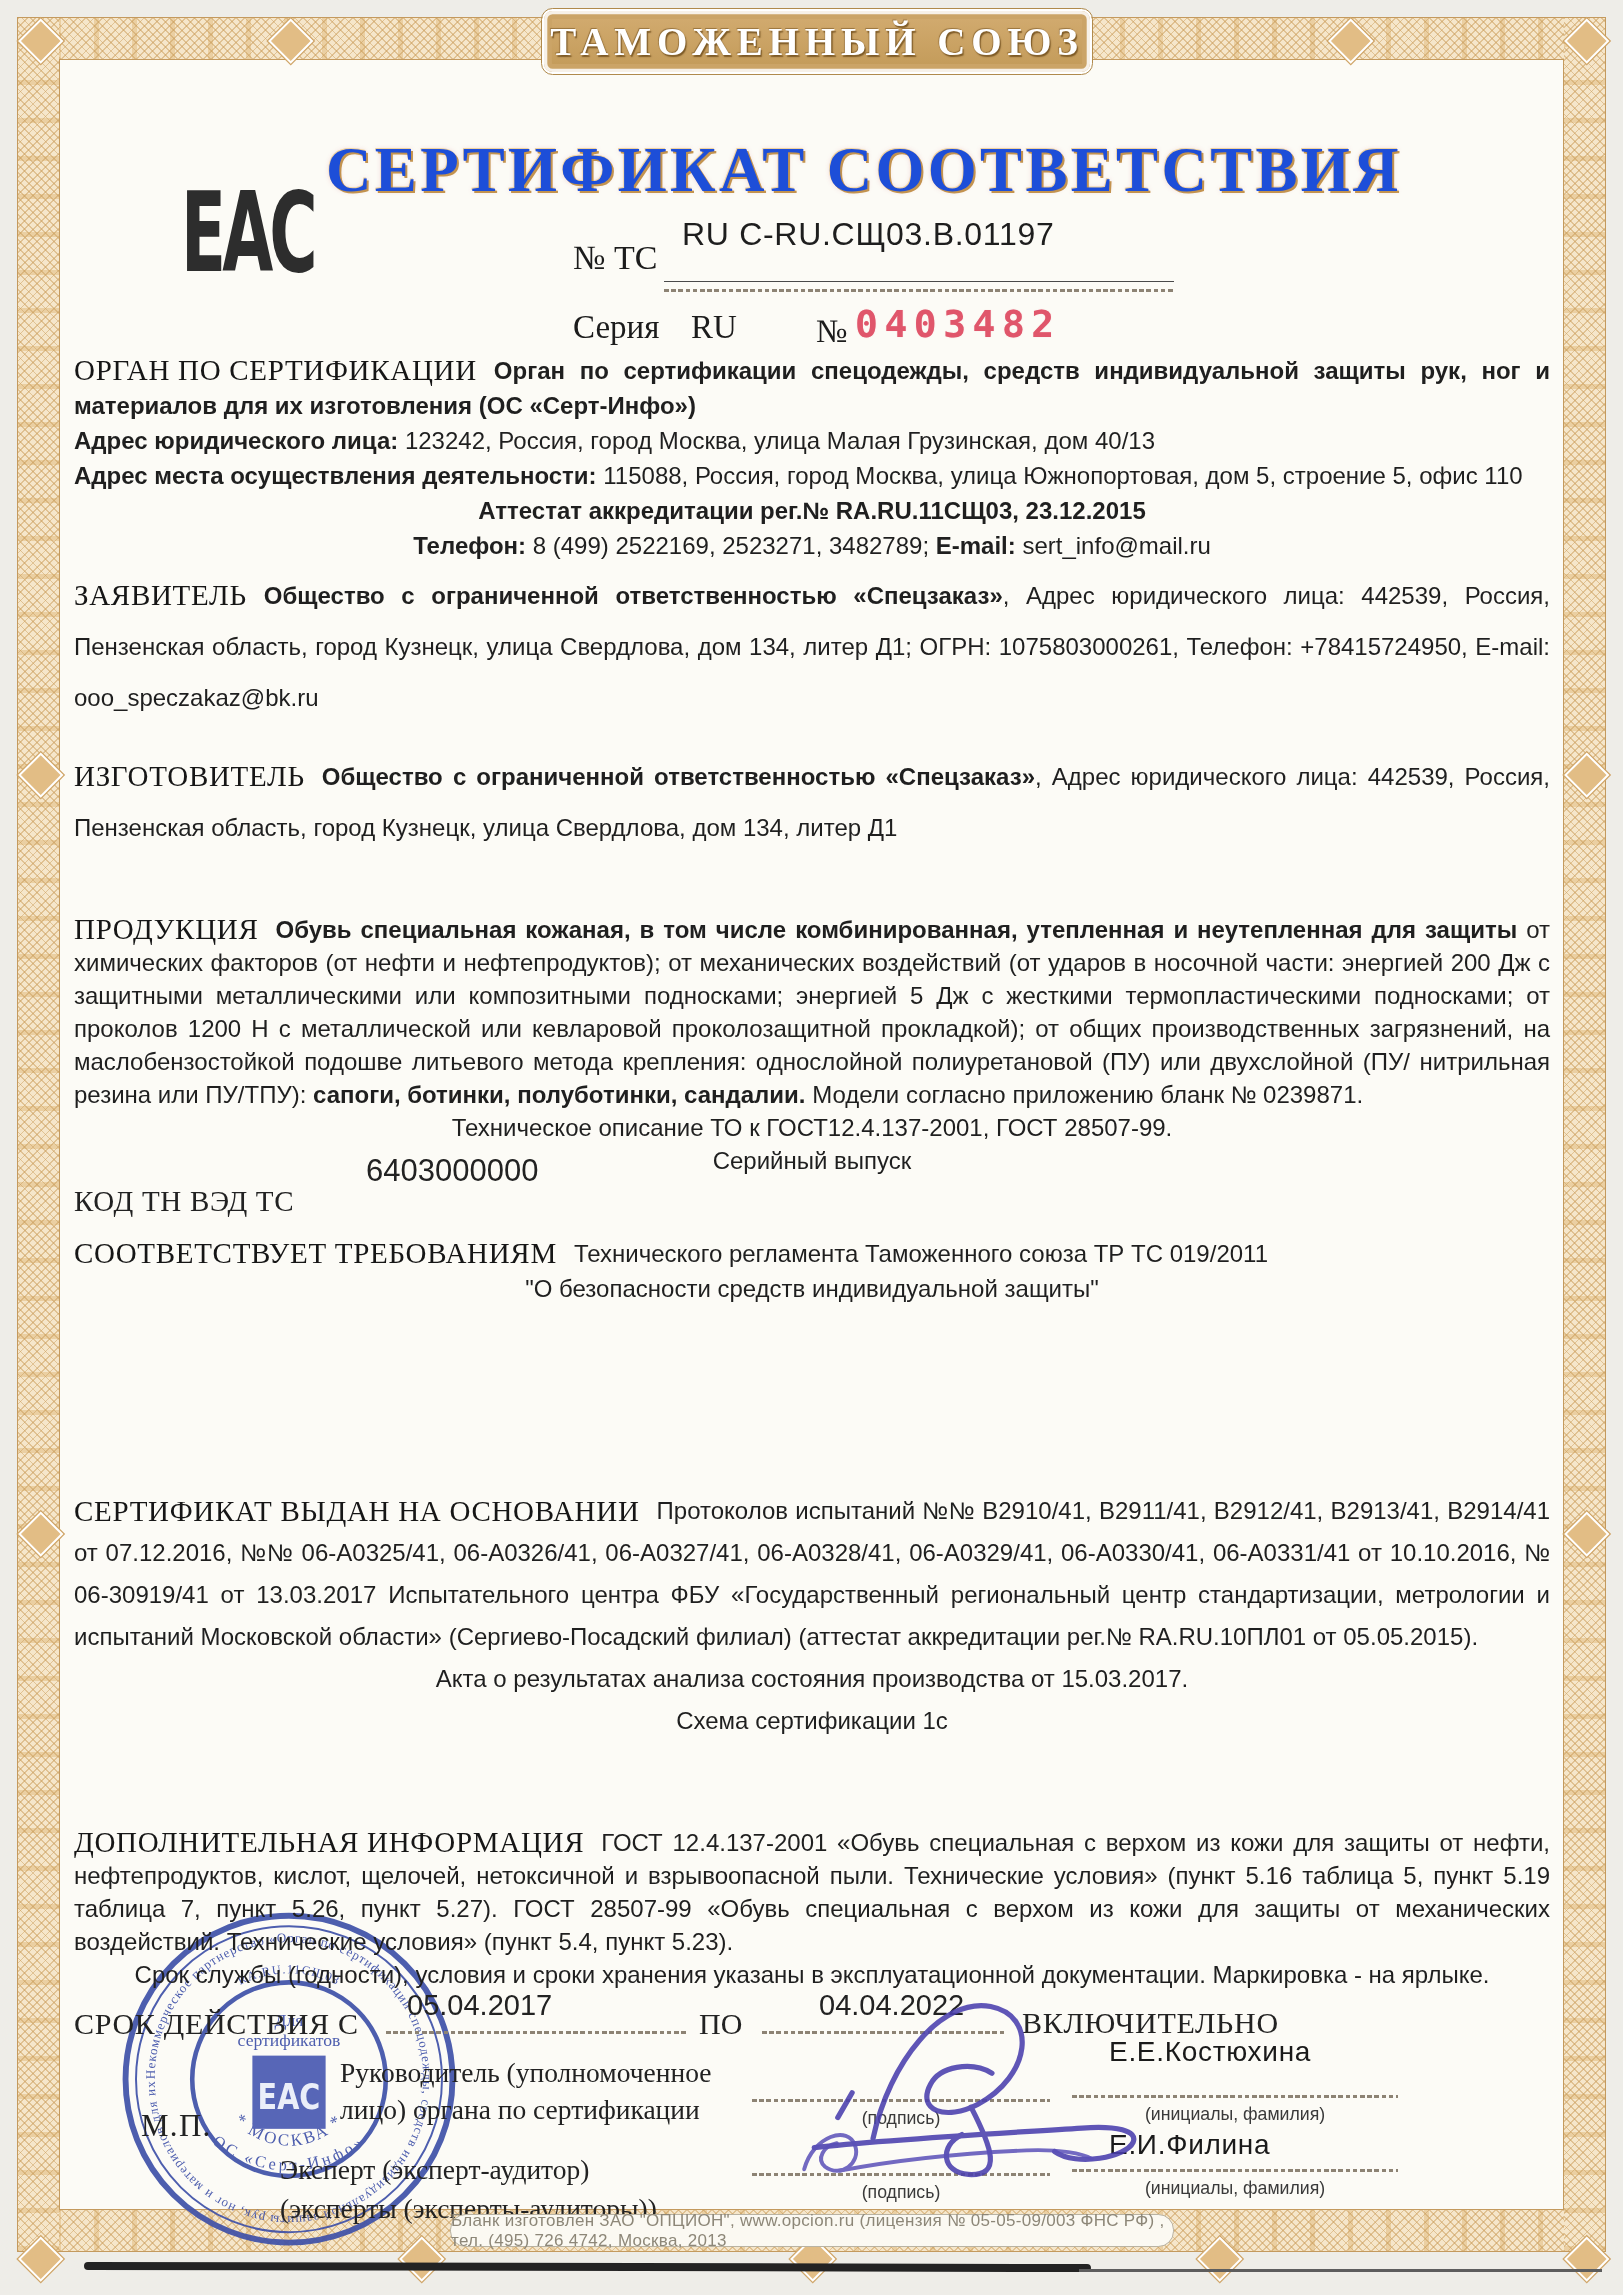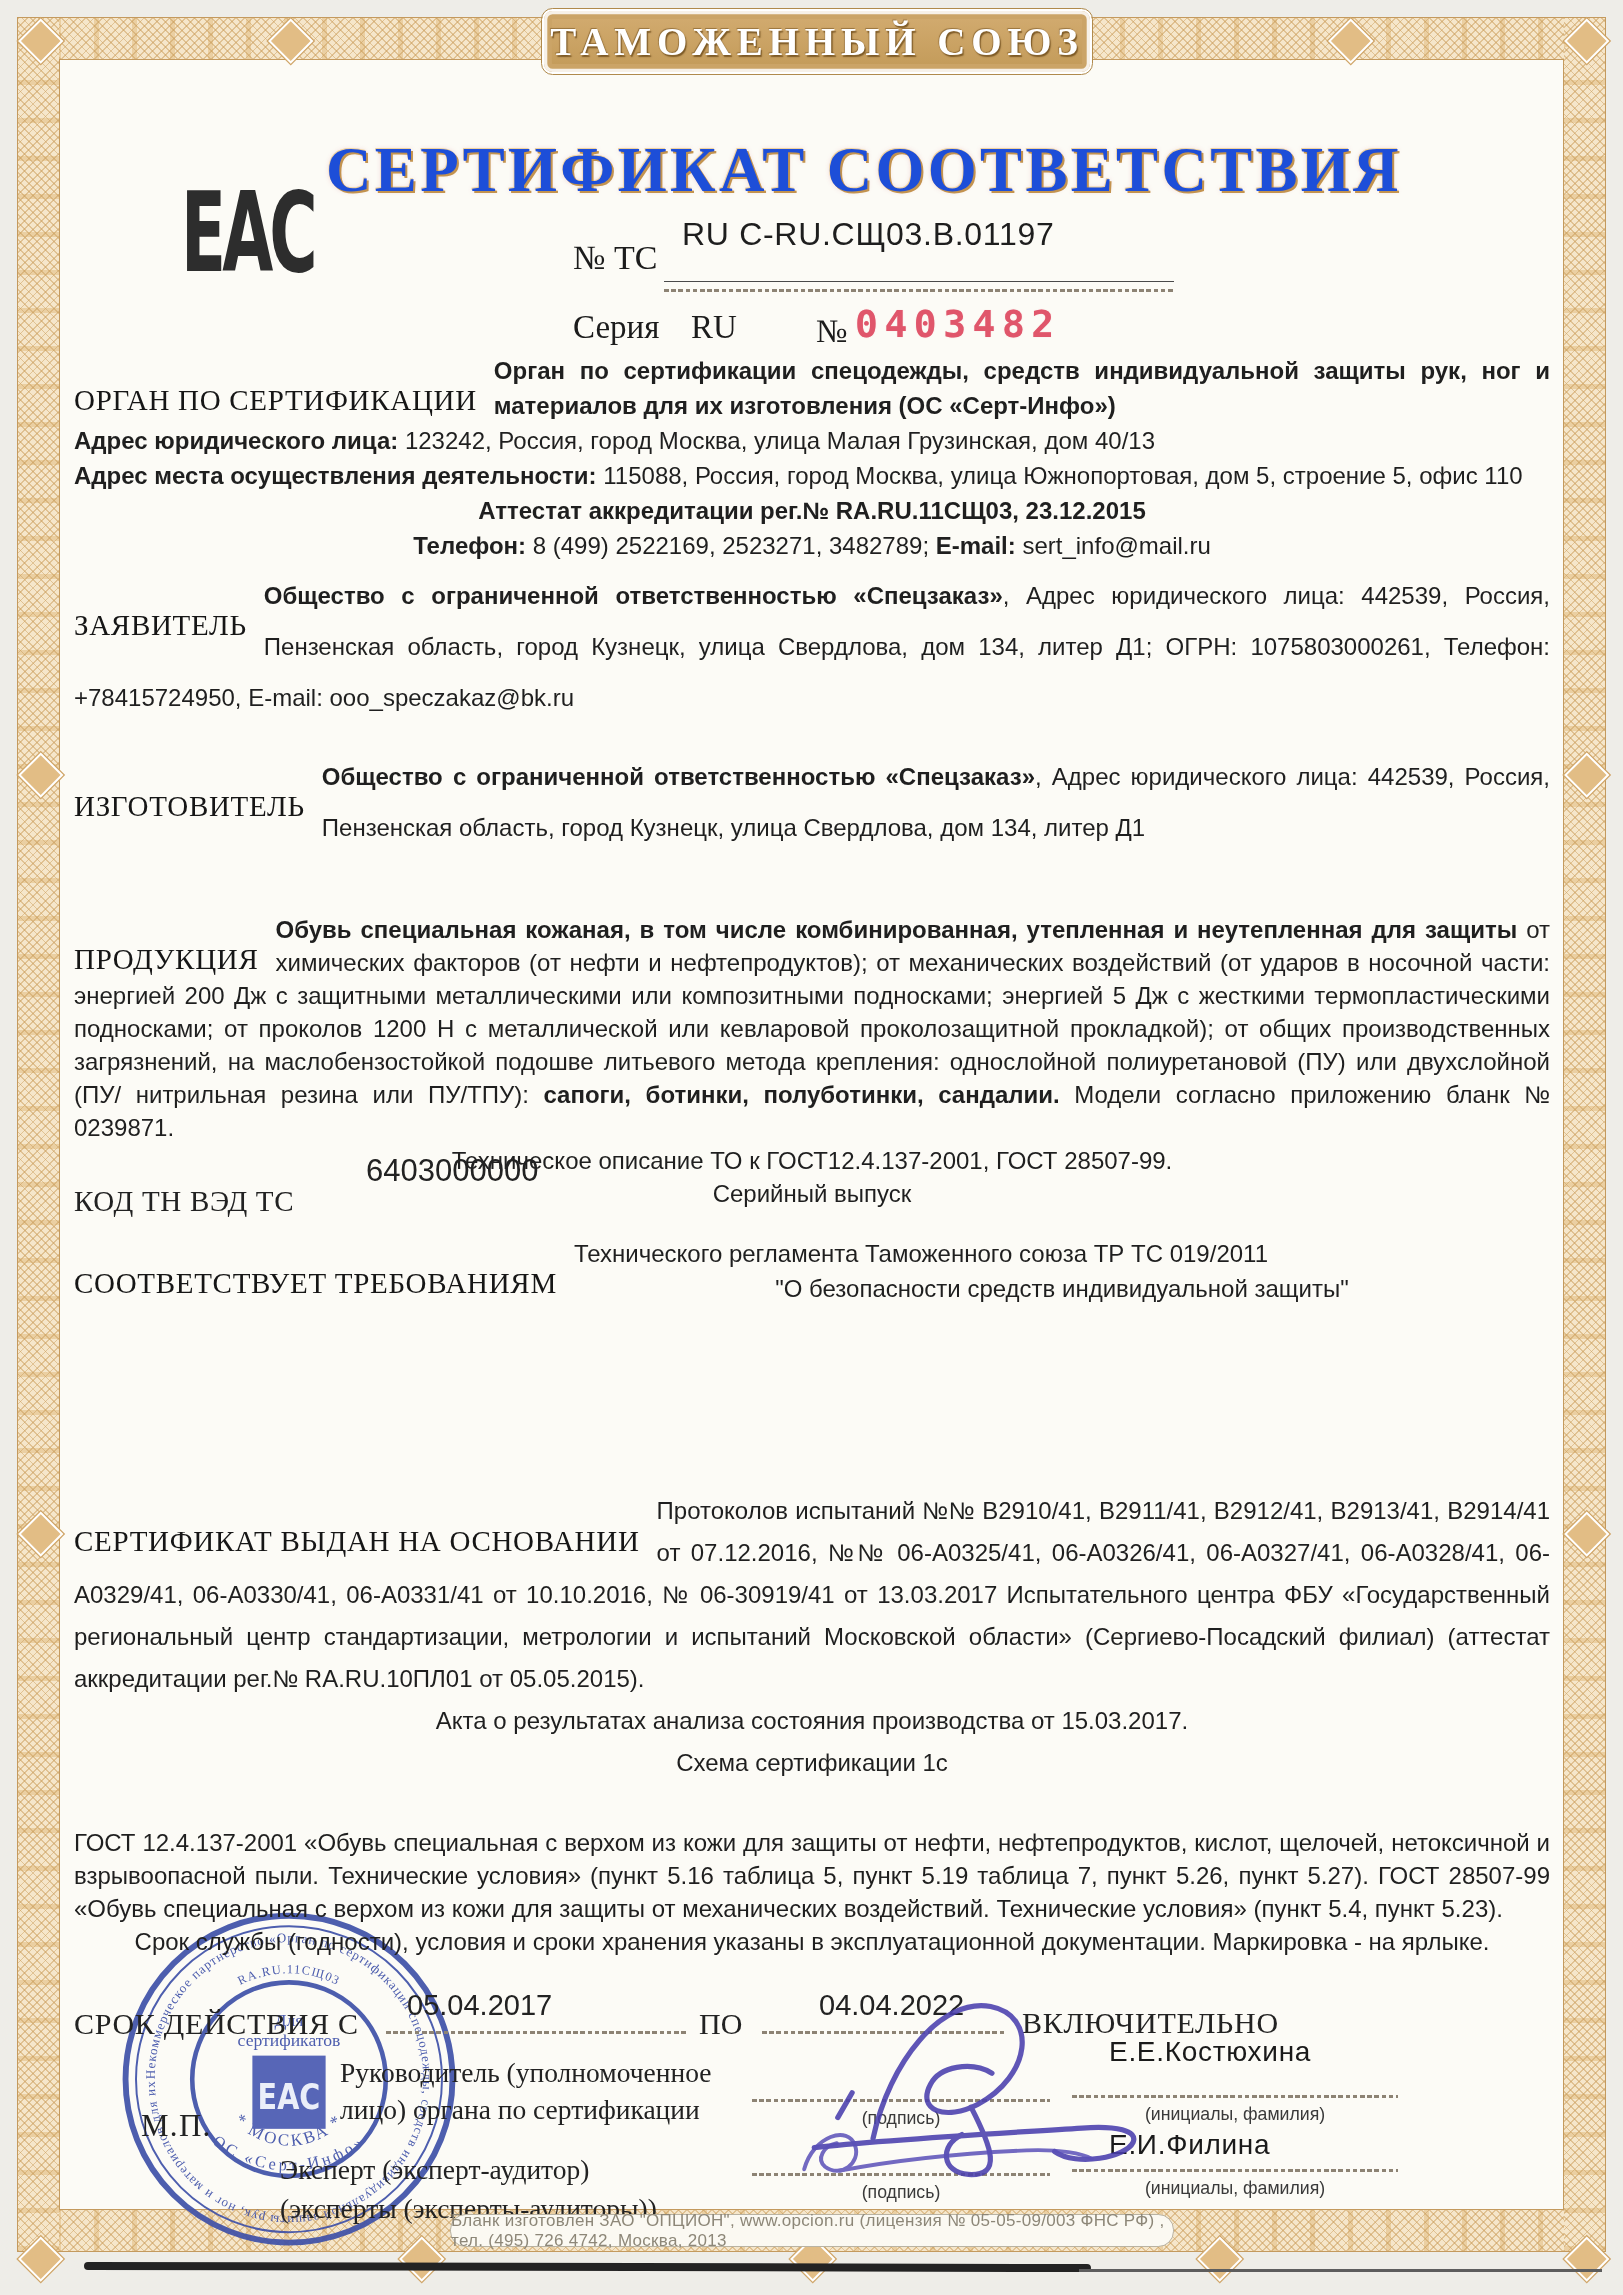--- a/index.html
+++ b/index.html
@@ -44,21 +44,21 @@
   .tc-line{position:absolute;left:664px;top:281px;width:510px;height:1.3px;background:#4a4a4a;z-index:4;}
   .microline{position:absolute;height:2.6px;z-index:4;
     background:repeating-linear-gradient(90deg,#8d8374 0 4.6px, rgba(0,0,0,0) 4.6px 7.2px);}
   .series-row{z-index:4;font-family:"Liberation Serif",serif;font-size:33px;color:#1c1c1c;position:absolute;}
   .series-number{position:absolute;left:855px;top:302px;z-index:4;font-family:"DejaVu Sans Mono",monospace;
     font-weight:bold;font-size:38px;letter-spacing:6.5px;color:#e0566b;text-shadow:0 0 0.7px rgba(224,86,107,.5);}
   
   .sec{position:absolute;left:74px;width:1476px;font-size:24px;line-height:35px;text-align:justify;z-index:5;color:#1f1f1f;}
   .lh78{line-height:51px;}
   .lh64{line-height:42px;}
-  .sec-label{font-family:"Liberation Serif",serif;font-size:29px;letter-spacing:0.7px;color:#161616;float:left;margin-right:17px;white-space:nowrap;margin-top:30px;}
+  .sec-label{font-family:"Liberation Serif",serif;font-size:29px;letter-spacing:0.7px;color:#161616;float:left;margin-right:17px;white-space:nowrap;}
   .b{font-weight:bold;}
   .plain{text-align:center;}
   .abs{position:absolute;z-index:5;}
   .serif{font-family:"Liberation Serif",serif;}
   .caption{font-size:17.7px;color:#3a3a3a;text-align:center;z-index:5;position:absolute;}
   .name-val{font-size:28px;color:#1a1a1a;z-index:5;position:absolute;letter-spacing:0.7px;}
   
   .stamp{position:absolute;left:73px;top:1883px;z-index:3;opacity:.92;}
   .sig{position:absolute;z-index:6;}
   .pill{position:absolute;left:450px;top:2214px;width:722px;height:31px;z-index:6;background:#fbf9f2;
@@ -142,20 +142,21 @@
 </div>
 
 <div class="sec lh64" style="top:1490px;">
   <span class="sec-label">СЕРТИФИКАТ ВЫДАН НА ОСНОВАНИИ</span>
   <span>Протоколов испытаний №№ В2910/41, В2911/41, В2912/41, В2913/41, В2914/41 от 07.12.2016, №№ 06-А0325/41, 06-А0326/41, 06-А0327/41, 06-А0328/41, 06-А0329/41, 06-А0330/41, 06-А0331/41 от 10.10.2016, № 06-30919/41 от 13.03.2017 Испытательного центра ФБУ «Государственный региональный центр стандартизации, метрологии и испытаний Московской области» (Сергиево-Посадский филиал) (аттестат аккредитации рег.№ RA.RU.10ПЛ01 от 05.05.2015).</span>
   <div class="plain">Акта о результатах анализа состояния производства от 15.03.2017.</div>
   <div class="plain">Схема сертификации 1с</div>
 </div>
 
 <div class="sec" style="top:1826px;line-height:33px;">
+  <span class="sec-label">ДОПОЛНИТЕЛЬНАЯ ИНФОРМАЦИЯ</span>
   <span>ГОСТ 12.4.137-2001 «Обувь специальная с верхом из кожи для защиты от нефти, нефтепродуктов, кислот, щелочей, нетоксичной и взрывоопасной пыли. Технические условия» (пункт 5.16 таблица 5, пункт 5.19 таблица 7, пункт 5.26, пункт 5.27). ГОСТ 28507-99 «Обувь специальная с верхом из кожи для защиты от механических воздействий. Технические условия» (пункт 5.4, пункт 5.23).</span>
   <div class="plain">Срок службы (годности), условия и сроки хранения указаны в эксплуатационной документации. Маркировка - на ярлыке.</div>
 </div>
 
 <div class="abs serif" style="left:74px;top:2007px;font-size:30px;letter-spacing:0.7px;">СРОК ДЕЙСТВИЯ С</div>
 <div class="abs" style="left:407px;top:1989px;font-size:29px;">05.04.2017</div>
 <div class="microline" style="left:386px;top:2031px;width:301px;"></div>
 <div class="abs serif" style="left:699px;top:2007px;font-size:30px;text-align:right;">ПО</div>
 <div class="abs" style="left:819px;top:1989px;font-size:29px;">04.04.2022</div>
 <div class="microline" style="left:762px;top:2031px;width:242px;"></div>

